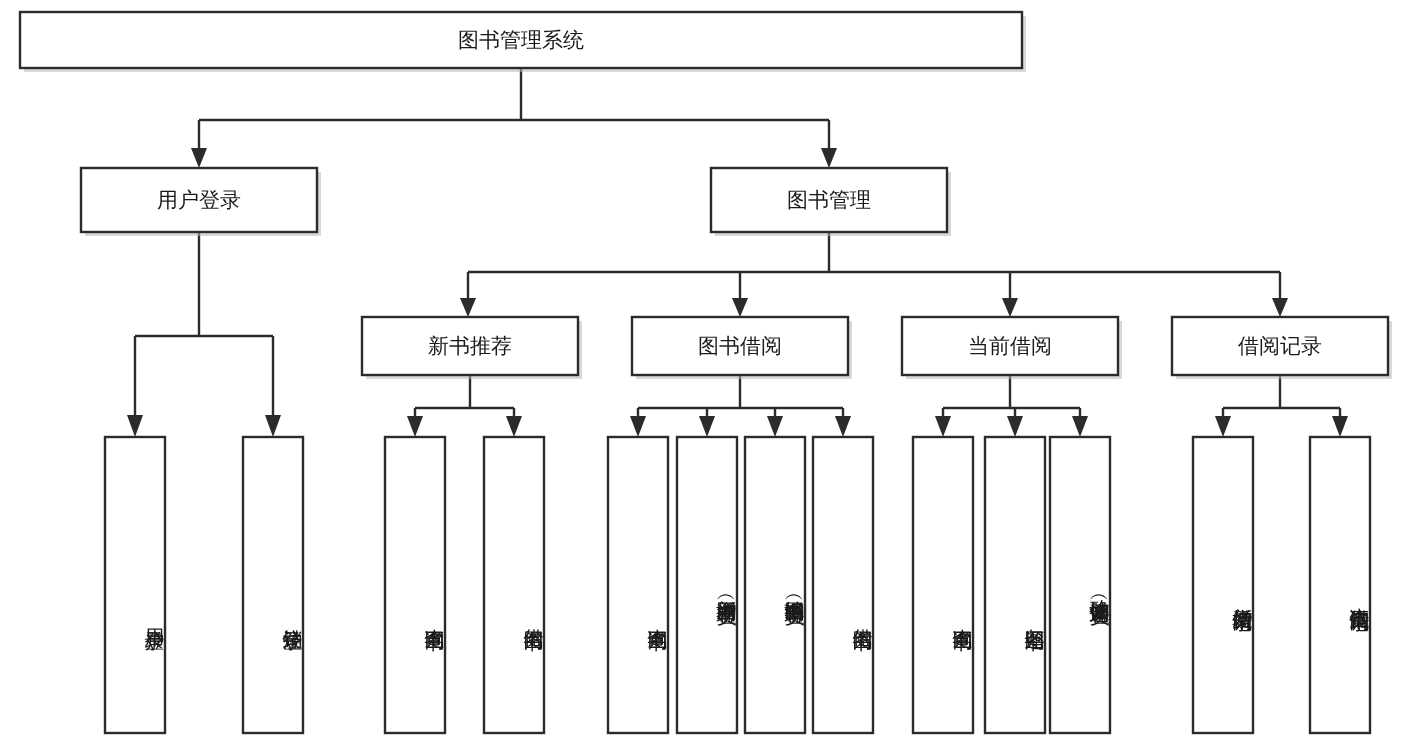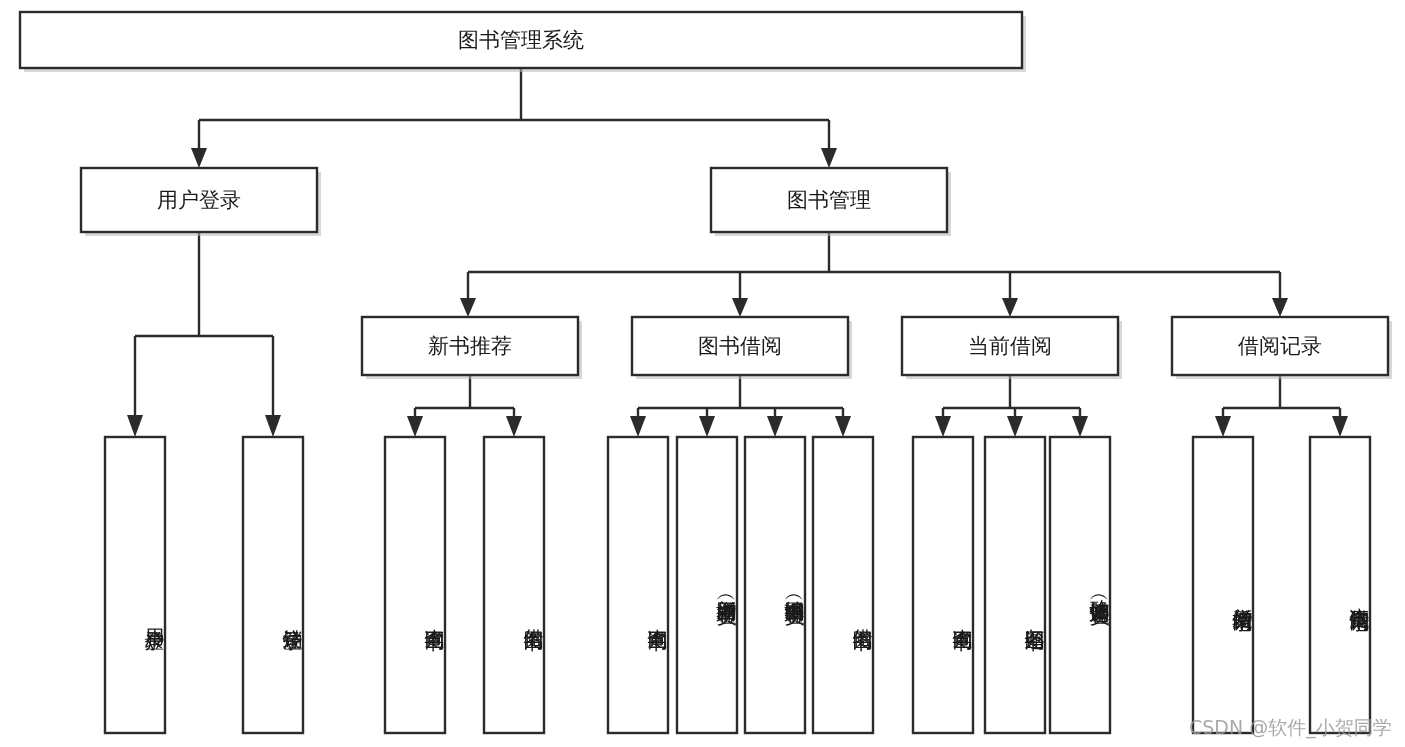--- a/index.html
+++ b/index.html
@@ -233,14 +233,13 @@
   <div class="leaf-label" style="left:745px; top:443px; width:60px; height:290px;">编辑图书（管理员）</div>
   <div class="leaf-label" style="left:813px; top:510px; width:60px; height:210px;">借阅图书</div>
 
   <div class="leaf-label" style="left:913px; top:510px; width:60px; height:210px;">查询图书</div>
   <div class="leaf-label" style="left:985px; top:510px; width:60px; height:210px;">归还图书</div>
   <div class="leaf-label" style="left:1050px; top:443px; width:60px; height:290px;">确认归还（管理员）</div>
 
   <div class="leaf-label" style="left:1193px; top:470px; width:60px; height:250px;">新增借阅记录</div>
   <div class="leaf-label" style="left:1310px; top:470px; width:60px; height:250px;">查询借阅记录</div>
 
-  <div class="watermark">CSDN @软件_小贺同学</div>
 </div>
 
 </body></html>

